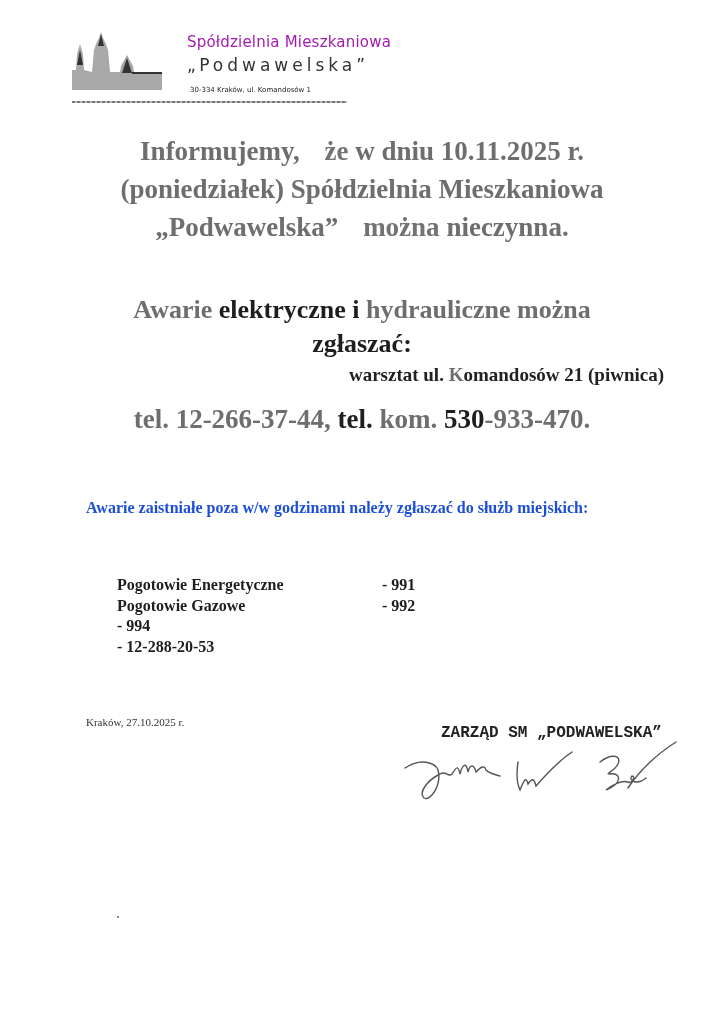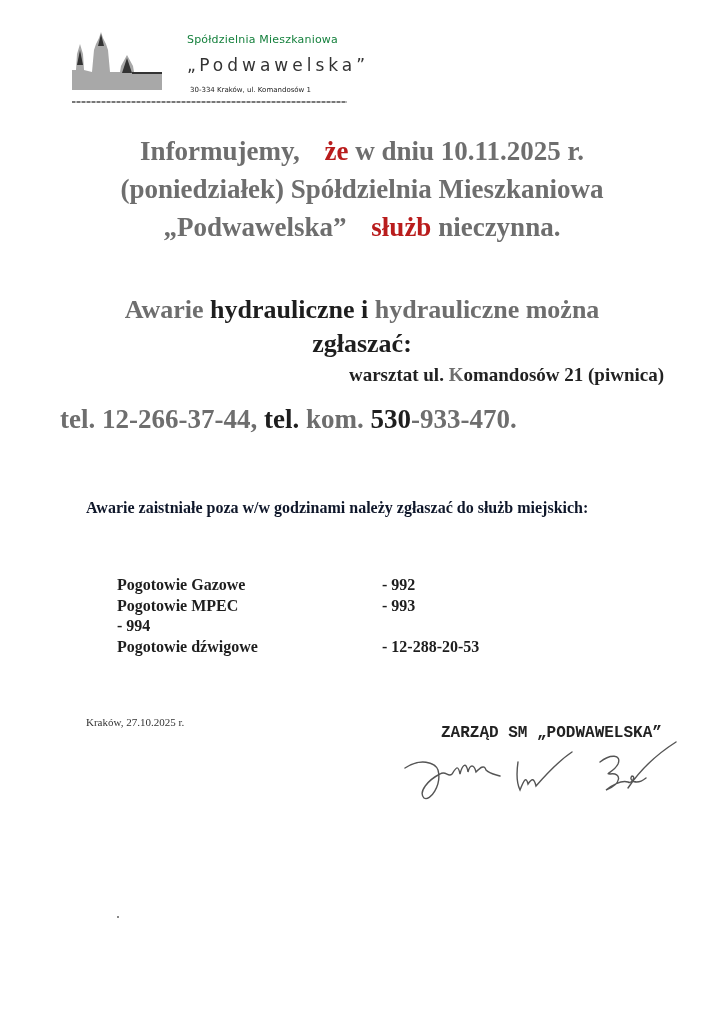--- a/index.html
+++ b/index.html
@@ -1,31 +1,31 @@
 <!DOCTYPE html>
 <html><head>
 <meta charset="utf-8">
 <style>
   html, body { margin:0; padding:0; background:#ffffff; }
   body { width:724px; height:1024px; position:relative; overflow:hidden; font-family:"Liberation Serif", serif; color:#1a1a1a; }
   .abs { position:absolute; }
   .logo { left:72px; top:30px; width:90px; height:66px; }
-  .org-name { left:187px; top:33px; font-family:"DejaVu Sans", sans-serif; font-size:11px; color:#15803d; letter-spacing:0.2px; }
+  .org-name { left:187px; top:33px; font-family:"DejaVu Sans", sans-serif; font-size:15px; color:#a21caf; letter-spacing:0.2px; }
   .org-sub { left:187px; top:55px; font-family:"DejaVu Sans", sans-serif; font-size:17px; color:#333; letter-spacing:4px; }
   .org-addr { left:190px; top:86px; font-family:"DejaVu Sans", sans-serif; font-size:7px; color:#222; }
   .rule { left:72px; top:101px; width:275px; height:2px; background:repeating-linear-gradient(90deg,#777 0 3px,#bbb 3px 5px); }
   .title { left:60px; width:604px; top:132px; text-align:center; font-weight:bold; font-size:27px; line-height:38px; color:#6e6e6e; }
-  .title .dk { color:#b91c1c;margin-left:18px; }
+  .title .dk { color:#737373;margin-left:18px; }
   .report { left:60px; width:604px; top:293px; text-align:center; font-weight:bold; font-size:26px; line-height:34px; color:#6e6e6e; }
   .report .dk { color:#1e1e1e; }
   .workshop { left:60px; width:604px; top:364px; text-align:right; font-weight:bold; font-size:19px; color:#222; }
   .workshop .gr { color:#6e6e6e; }
-  .phones { left:60px; width:604px; top:404px; text-align:left; font-weight:bold; font-size:27px; color:#6e6e6e; }
+  .phones { left:60px; width:604px; top:404px; text-align:center; font-weight:bold; font-size:27px; color:#6e6e6e; }
   .phones .dk { color:#1e1e1e; }
-  .after { left:86px; top:497px; width:540px; font-weight:bold; font-size:16px; line-height:21px; color:#0f172a; }
+  .after { left:86px; top:497px; width:540px; font-weight:bold; font-size:16px; line-height:21px; color:#1d4ed8; }
   .services { left:117px; top:575px; font-weight:bold; font-size:16px; line-height:20.5px; color:#1e1e1e; }
   .svc-row { display:flex; }
   .svc-name { width:265px; }
   .place-date { left:86px; top:716px; font-size:11px; color:#333; }
   .board { left:441px; top:724px; font-family:Liberation Mono, monospace; font-weight:bold; font-size:16px; color:#222; }
   .sig { left:400px; top:740px; width:285px; height:70px; }
   .dot { left:117px; top:916px; width:2px; height:2px; background:#888; }
 </style>
 </head>
 <body>
@@ -40,46 +40,45 @@
   </svg>
 </div>
 <div class="abs org-name">Spółdzielnia Mieszkaniowa</div>
 <div class="abs org-sub">„Podwawelska”</div>
 <div class="abs org-addr">30-334 Kraków, ul. Komandosów 1</div>
 <div class="abs rule"></div>
 
 <div class="abs title">
   <div><span>Informujemy, </span><span class="dk">że</span><span> w dniu 10.11.2025 r.</span></div>
   <div><span>(poniedziałek) Spółdzielnia Mieszkaniowa</span></div>
-  <div><span>„Podwawelska” </span><span class="dk">służb</span><span> nieczynna.</span></div>
+  <div><span>„Podwawelska” </span><span class="dk">można</span><span> nieczynna.</span></div>
 </div>
 
 <div class="abs report">
-  <div><span>Awarie </span><span class="dk">hydrauliczne i</span><span> hydrauliczne  można</span></div>
+  <div><span>Awarie </span><span class="dk">elektryczne i</span><span> hydrauliczne  można</span></div>
   <div class="dk">zgłaszać:</div>
 </div>
 <div class="abs workshop"><span>warsztat ul. </span><span class="gr">K</span><span>omandosów 21 (piwnica)</span></div>
 <div class="abs phones"><span>tel. 12-266-37-44, </span><span class="dk">tel.</span><span> kom. </span><span class="dk">530</span><span>-933-470.</span></div>
 
 <div class="abs after">Awarie zaistniałe poza w/w godzinami należy zgłaszać do służb miejskich:</div>
 
 <div class="abs services">
   <div class="svc-row">
+      <span class="svc-name">Pogotowie Energetyczne</span>
+      <span>- 991</span>
+    </div>
+  <div class="svc-row">
       <span class="svc-name">Pogotowie Gazowe</span>
       <span>- 992</span>
-    </div>
-  <div class="svc-row">
-      <span class="svc-name">Pogotowie MPEC</span>
-      <span>- 993</span>
     </div>
   <div class="svc-row">
       <span>- 994</span>
     </div>
   <div class="svc-row">
-      <span class="svc-name">Pogotowie dźwigowe</span>
       <span>- 12-288-20-53</span>
     </div>
 </div>
 
 <div class="abs place-date">Kraków, 27.10.2025 r.</div>
 <div class="abs board">ZARZĄD SM „PODWAWELSKA”</div>
 <div class="abs sig">
   <svg width="285" height="70" viewBox="0 0 285 70">
     <g fill="none" stroke="#555" stroke-width="1.4" stroke-linecap="round">
       <path d="M5 28 C20 18, 35 22, 38 30 C42 45, 30 62, 24 58 C18 52, 28 40, 40 34 C46 30, 48 38, 52 34 C56 28, 58 24, 60 34 C62 26, 66 20, 68 32 C70 24, 74 24, 76 32 C80 28, 84 24, 86 30 C90 34, 94 34, 100 36"></path>

